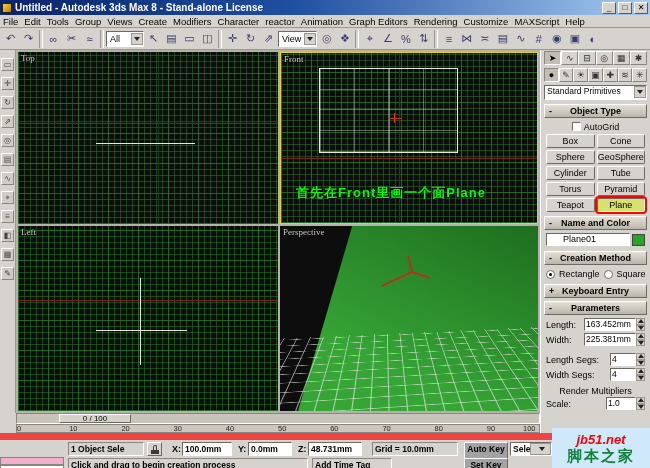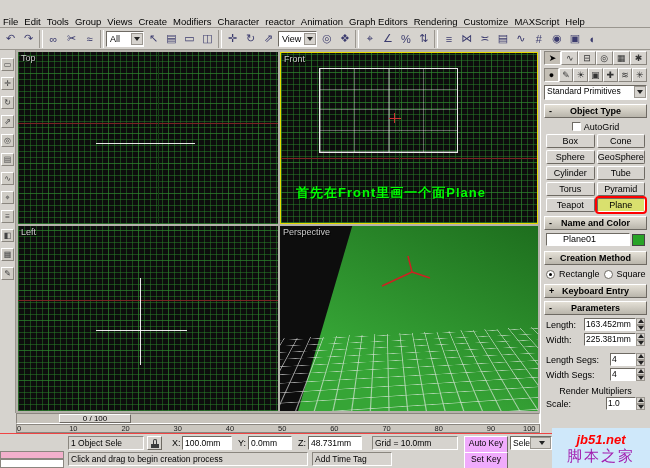--- a/index.html
+++ b/index.html
@@ -25,21 +25,21 @@
 .tb-dd-label{padding:0 3px;font-size:9px;min-width:24px;}
 .dd-arrow{width:12px;height:12px;background:#d6d3ce;border:1px solid #9a968f;display:flex;align-items:center;justify-content:center;flex:0 0 auto;}
 .tri-down{width:0;height:0;border-left:3px solid transparent;border-right:3px solid transparent;border-top:4px solid #222;}
 .tri-up{width:0;height:0;border-left:3px solid transparent;border-right:3px solid transparent;border-bottom:4px solid #222;}
 
 
 .left-toolbar{position:absolute;left:0;top:50px;width:16px;height:363px;background:#d6d3ce;border-right:1px solid #9a968f;display:flex;flex-direction:column;align-items:center;padding-top:8px;gap:6px;}
 .lt-icon{width:13px;height:13px;font-size:8px;line-height:12px;text-align:center;color:#444;background:#cfccc5;border:1px solid;border-color:#fff #8a867f #8a867f #fff;flex:0 0 auto;}
 
 
-.viewport-area{position:absolute;left:16px;top:50px;width:524px;height:363px;background:#b5b2ab;}
+.viewport-area{position:absolute;left:16px;top:50px;width:524px;height:363px;background:#b5b2ab;font-family:Liberation Serif, serif;}
 .vp{position:absolute;background:#0d0d0d;overflow:hidden;}
 .vp-top{left:2px;top:2px;width:260px;height:172px;}
 .vp-front{left:264px;top:2px;width:258px;height:172px;border:1px solid #e6d800;}
 .vp-left{left:2px;top:176px;width:260px;height:185px;}
 .vp-persp{left:264px;top:176px;width:258px;height:185px;}
 .vp-label{position:absolute;left:3px;top:1px;color:#c9c9c9;font-size:9px;z-index:6;text-shadow:1px 1px 0 #000;}
 .vp-grid{position:absolute;inset:0;background-image:
 repeating-linear-gradient(0deg,rgba(40,130,40,.5) 0 1px,transparent 1px 6px),
 repeating-linear-gradient(90deg,rgba(40,130,40,.5) 0 1px,transparent 1px 6px),
 repeating-linear-gradient(0deg,rgba(80,200,80,.30) 0 1px,transparent 1px 30px),
@@ -94,43 +94,50 @@
 .spin-cell{flex:1;display:flex;align-items:center;justify-content:center;background:#d6d3ce;border:1px solid #9a968f;}
 .group-label{text-align:center;font-size:9px;margin-top:4px;}
 
 
 .time-slider{position:absolute;left:16px;top:413px;width:524px;height:11px;background:#c8c4bc;border:1px solid;border-color:#8a867f #fff #fff #8a867f;}
 .ts-handle{position:absolute;left:42px;top:0;width:72px;height:9px;background:#d6d3ce;border:1px solid;border-color:#fff #6e6a63 #6e6a63 #fff;font-size:8px;text-align:center;line-height:8px;}
 .trackbar{position:absolute;left:16px;top:424px;width:524px;height:9px;background:#cbc7bf;border:1px solid #8a867f;}
 .tick{position:absolute;top:0;font-size:7.5px;color:#222;line-height:8px;}
 
 
-.statusbar{position:absolute;left:0;top:433px;width:650px;height:35px;background:#d6d3ce;border-top:1px solid #ef4444;}
+.statusbar{position:absolute;left:0;top:433px;width:650px;height:35px;background:#d6d3ce;border-top:7px solid #ef4444;font-weight:bold;}
 .sunken{background:#d6d3ce;border:1px solid;border-color:#8a867f #fff #fff #8a867f;font-size:8.5px;line-height:12px;padding:0 2px;white-space:nowrap;overflow:hidden;position:absolute;height:14px;}
 .fieldw{background:#fff;border:1px solid;border-color:#6e6a63 #fff #fff #6e6a63;font-size:8.5px;line-height:12px;padding:0 2px;white-space:nowrap;overflow:hidden;position:absolute;height:14px;}
-.sb-btn{background:#f0abfc;border:1px solid;border-color:#fff #6e6a63 #6e6a63 #fff;font-size:8.5px;line-height:12px;text-align:center;position:absolute;height:18px;}
+.sb-btn{background:#a3a3a3;border:1px solid;border-color:#fff #6e6a63 #6e6a63 #fff;font-size:8.5px;line-height:12px;text-align:center;position:absolute;height:18px;}
 .sb-label{position:absolute;font-size:9px;line-height:14px;}
 .lock-btn{position:absolute;left:147px;top:2px;width:15px;height:14px;background:#d6d3ce;border:1px solid;border-color:#fff #6e6a63 #6e6a63 #fff;}
 .lock-body{position:absolute;left:3px;top:7px;width:8px;height:4px;background:#3a3a3a;}
 .lock-shackle{position:absolute;left:5px;top:2px;width:4px;height:5px;border:1px solid #3a3a3a;border-bottom:none;border-radius:2px 2px 0 0;}
 .listener-pink{position:absolute;left:0;top:17px;width:64px;height:8px;background:#f2b0cc;border:1px solid #8a867f;}
 .listener-white{position:absolute;left:0;top:25px;width:64px;height:9px;background:#fff;border:1px solid #8a867f;}
 .key-dd{position:absolute;left:510px;top:2px;width:42px;height:14px;background:#fff;border:1px solid;border-color:#6e6a63 #fff #fff #6e6a63;display:flex;align-items:center;}
 .key-dd span{flex:1;font-size:8.5px;padding-left:2px;overflow:hidden;}
 
 
 .watermark{position:absolute;left:552px;top:428px;width:98px;height:40px;background:#cfe8fa;z-index:30;display:flex;flex-direction:column;align-items:center;justify-content:center;}
 .wm-site{color:#ff0000;font-weight:bold;font-style:italic;font-size:13px;line-height:15px;}
-.wm-name{color:#a21caf;font-weight:normal;font-size:15px;line-height:17px;letter-spacing:2px;}
+.wm-name{color:#15803d;font-weight:bold;font-size:15px;line-height:17px;letter-spacing:2px;}
 </style>
 </head>
 <body>
 
 <div id="root">
 
+  <div class="titlebar">
+    <span class="app-icon"></span>
+    <span class="title-text">Untitled - Autodesk 3ds Max 8 - Stand-alone License</span>
+    <span class="win-btn">_</span>
+    <span class="win-btn">□</span>
+    <span class="win-btn">✕</span>
+  </div>
 
   <div class="menubar">
       <span class="menu-item">File</span>
       <span class="menu-item">Edit</span>
       <span class="menu-item">Tools</span>
       <span class="menu-item">Group</span>
       <span class="menu-item">Views</span>
       <span class="menu-item">Create</span>
       <span class="menu-item">Modifiers</span>
       <span class="menu-item">Character</span>

